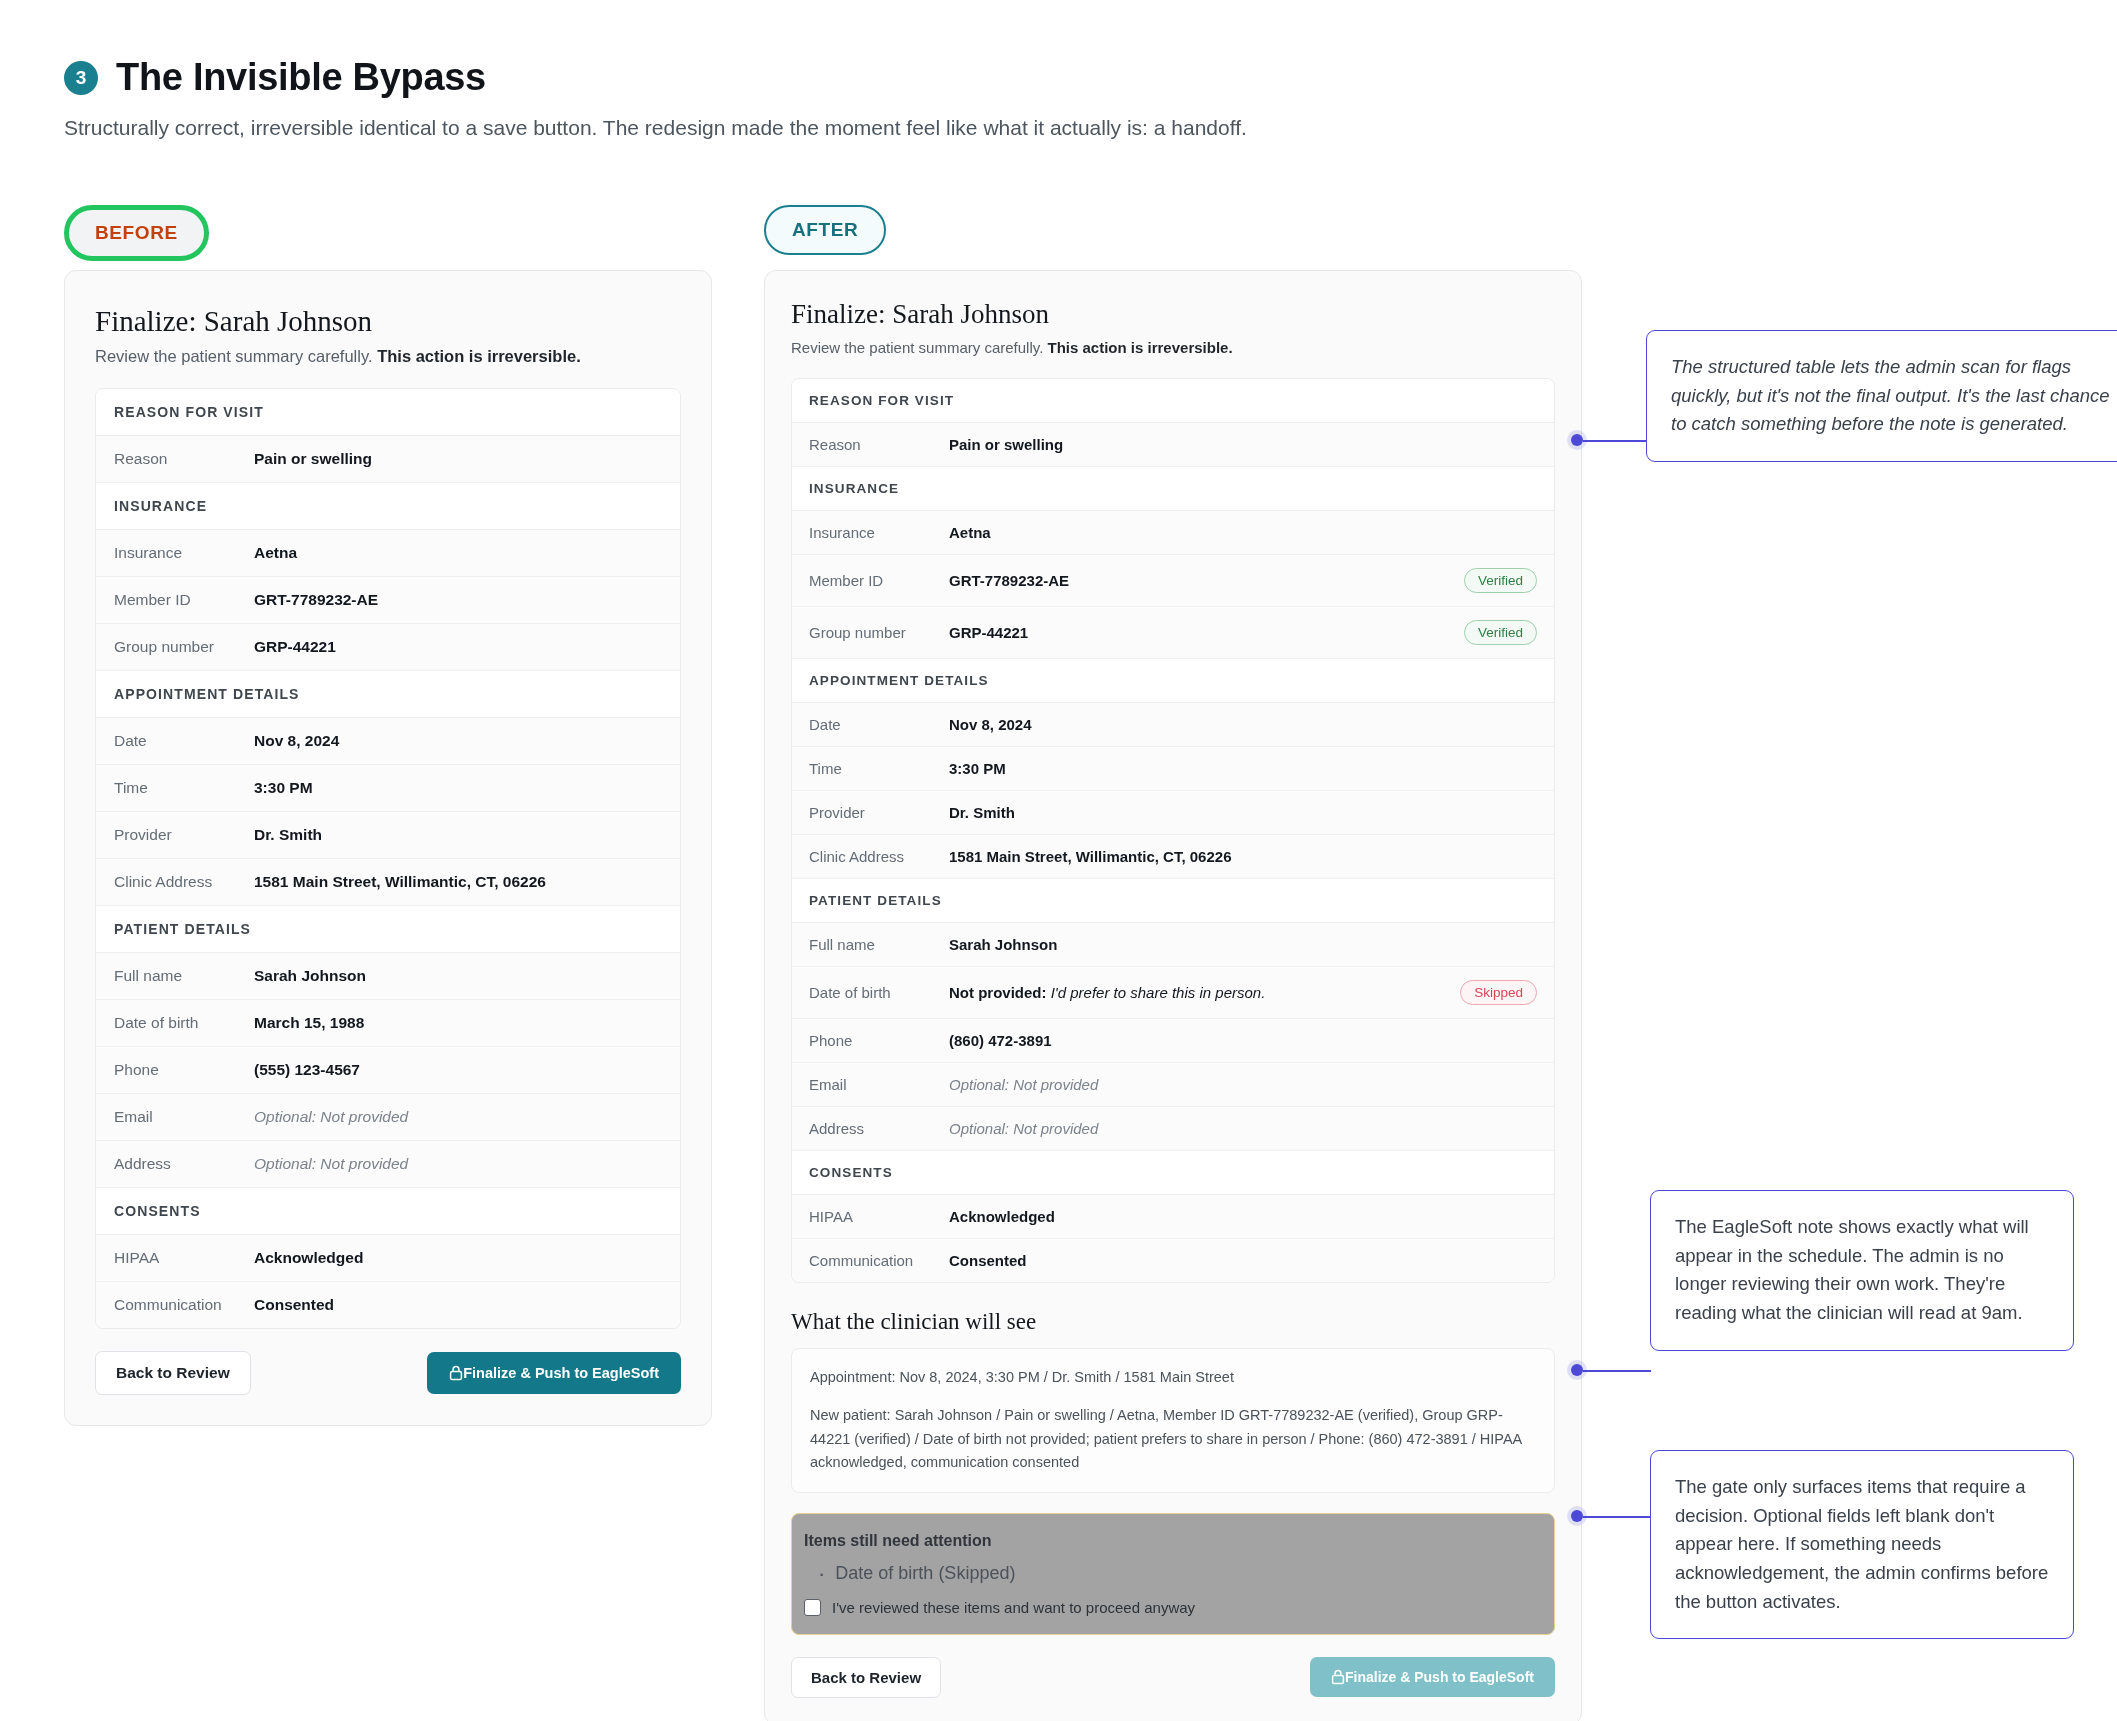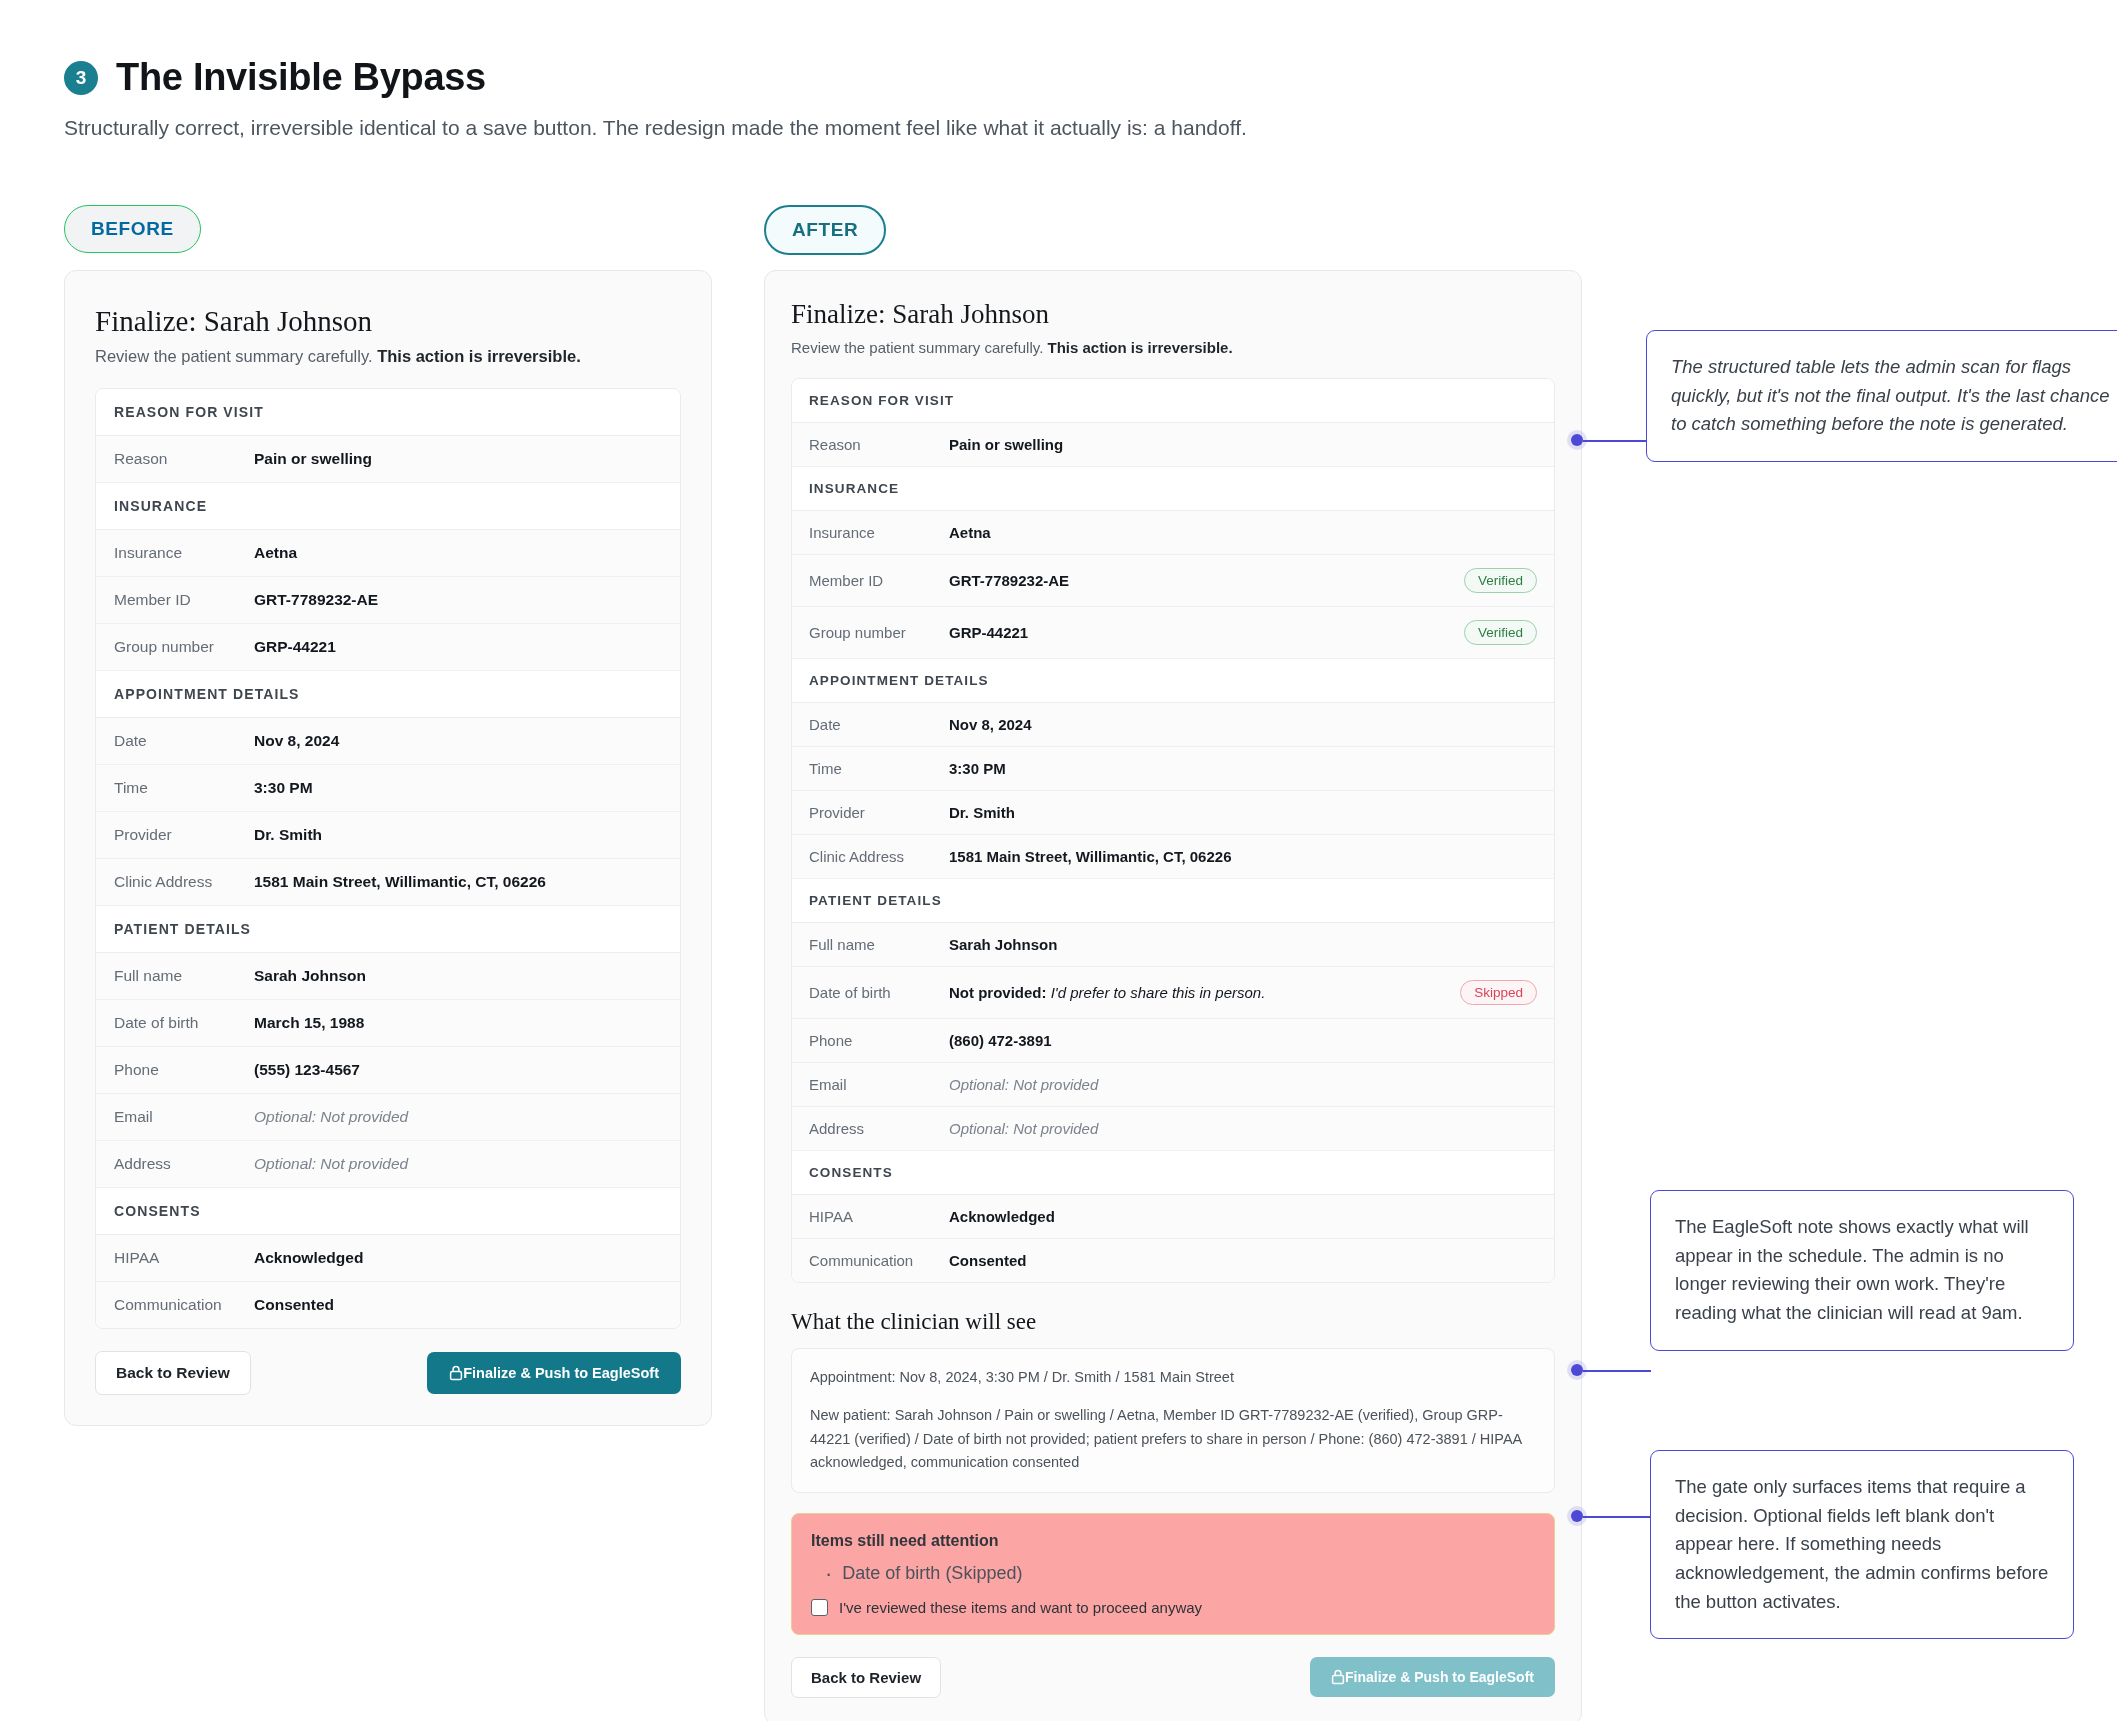--- a/index.html
+++ b/index.html
@@ -25,21 +25,21 @@
   .hdr-title { font-size: 38px; font-weight: 700; color: #111418; letter-spacing: -0.3px; }
   .hdr-sub { margin-top: 14px; font-size: 21px; color: #4d555e; line-height: 1.4; }
 
   
   .badge-before, .badge-after {
     position: absolute; display: inline-flex; align-items: center; justify-content: center;
     border-radius: 999px; font-size: 19px; font-weight: 700; letter-spacing: 0.6px;
   }
   .badge-before {
     left: 64px; top: 205px; padding: 12px 26px;
-    background: #f1f3f5; color: #0369a1; border: 1px solid #22c55e;
+    background: #f1f3f5; color: #c2410c; border: 5px solid #22c55e;
   }
   .badge-after {
     left: 764px; top: 205px; padding: 12px 26px;
     background: #f4fbfc; color: #17707e; border: 2px solid #1a7f8e;
   }
 
   
   .card {
     position: absolute; background: #fafafa;
     border: 1px solid #e6e8eb; border-radius: 12px;
@@ -110,22 +110,22 @@
   }
   .note-box {
     margin-top: 13px; background: #fdfdfd;
     border: 1px solid #e9ebee; border-radius: 8px;
     padding: 17px 18px; color: #4b525a; font-size: 14.5px; line-height: 1.62;
   }
   .note-box p + p { margin-top: 15px; }
 
   
   .gate {
-    margin-top: 20px; background: #fca5a5;
-    border: 1px solid #e8cf93; border-radius: 8px; padding: 18px 19px;
+    margin-top: 20px; background: #a3a3a3;
+    border: 1px solid #e8cf93; border-radius: 8px; padding: 18px 12px;
   }
   .gate-title { font-size: 16px; font-weight: 700; color: #31363c; }
   .gate-list { margin-top: 13px; padding-left: 14px; }
   .gate-li { font-size: 18px; color: #4b525a; display: flex; gap: 10px; align-items: center; }
   .gate-li:before { content: "\00b7"; font-size: 22px; line-height: 0.6; color: #4b525a; }
   .gate-chk { margin-top: 15px; display: flex; align-items: center; gap: 11px; }
   .chkbox {
     width: 17px; height: 17px; border: 1.6px solid #5c6068;
     border-radius: 3px; background: #fff; flex: 0 0 auto;
   }

